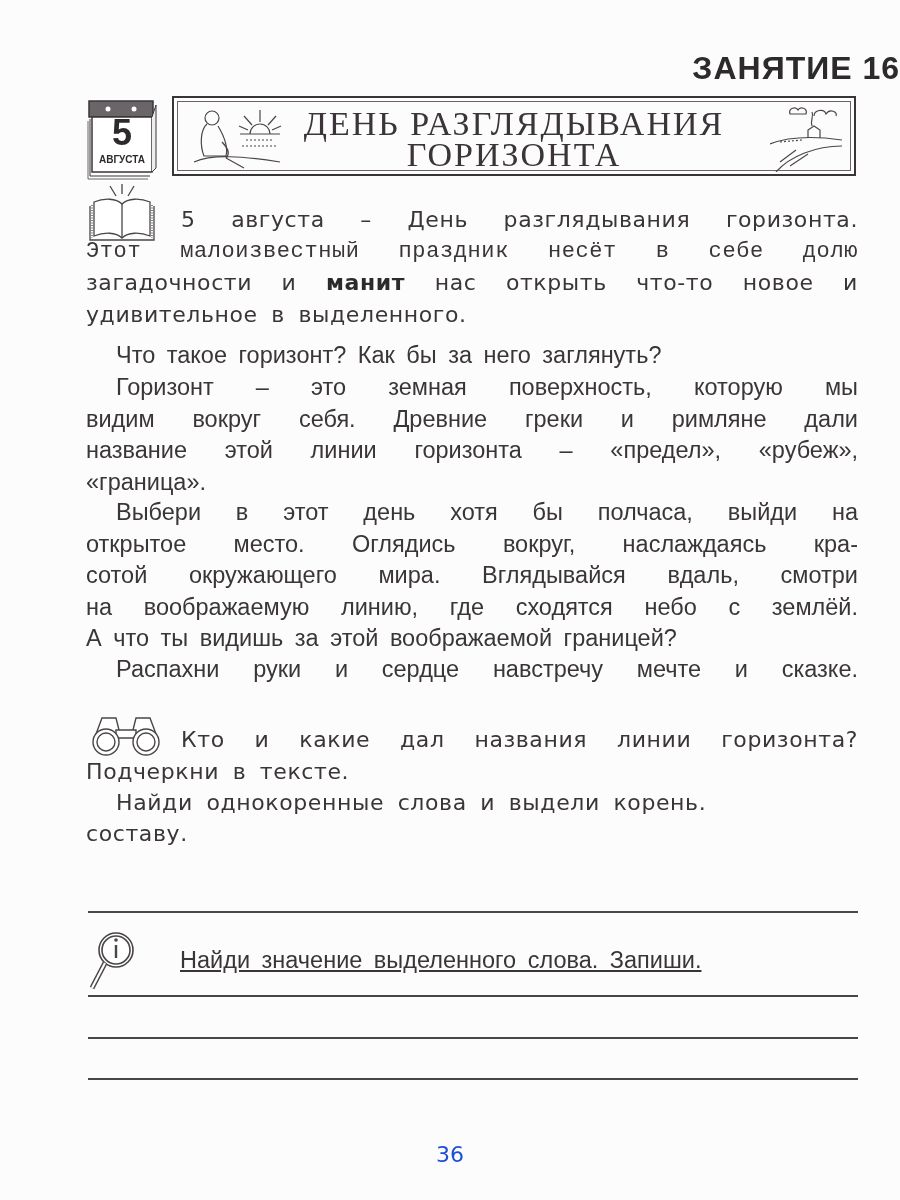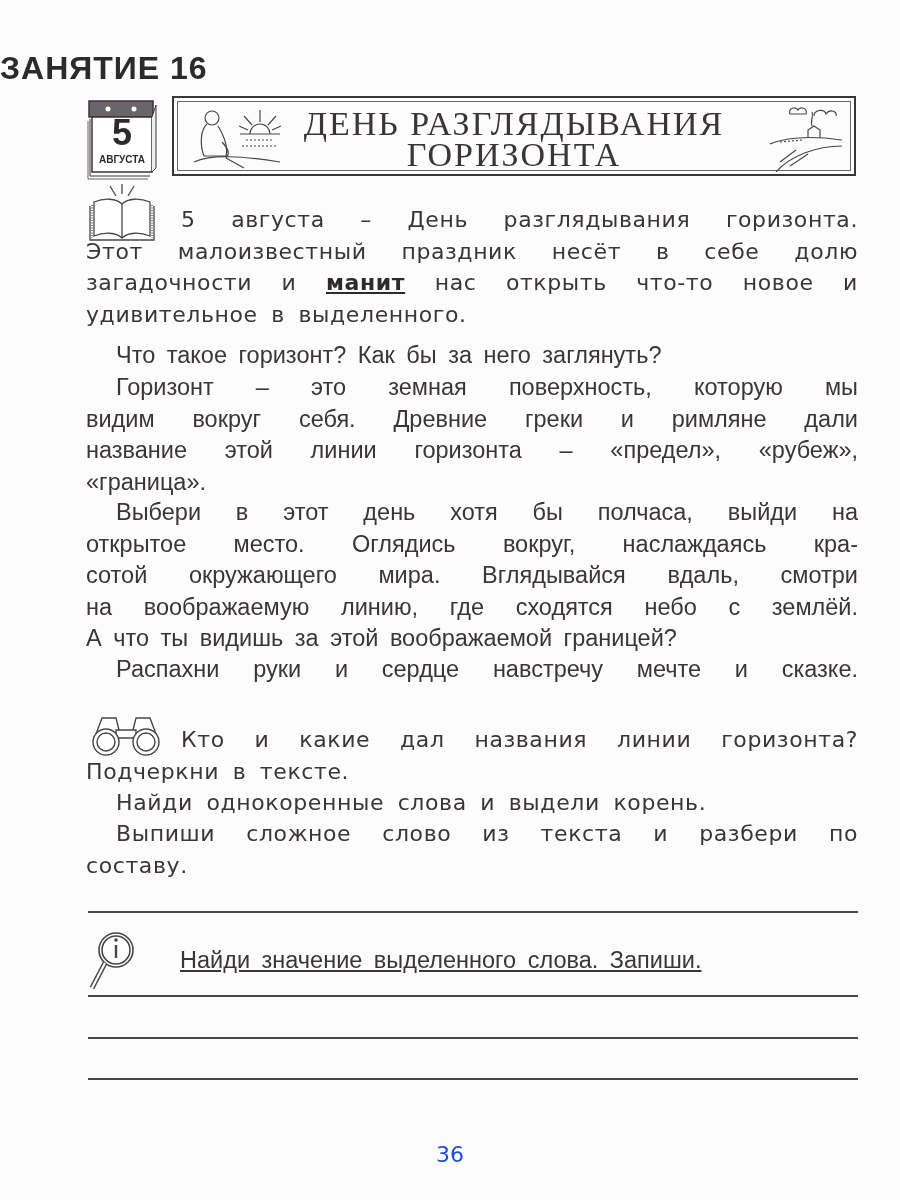--- a/index.html
+++ b/index.html
@@ -4,21 +4,21 @@
 <style>
   html, body { margin:0; padding:0; }
   body {
     width:900px; height:1200px; position:relative; overflow:hidden;
     background:#fdfcfd;
     color:#3a3538;
     font-family:"DejaVu Sans", sans-serif;
   }
   .abs { position:absolute; }
   .lesson-title {
-    left:0; width:900px; top:50px; text-align:left;
+    left:0; width:900px; top:50px; text-align:right;
     font-family:"Liberation Sans", sans-serif; font-weight:bold;
     font-size:32px; letter-spacing:1px; color:#2d2a2c;
   }
   .calendar {
     left:86px; top:98px; width:72px; height:80px;
   }
   .banner {
     left:172px; top:96px; width:684px; height:80px;
     border:2.5px solid #3a3538; box-sizing:border-box;
     box-shadow: inset 0 0 0 3px #fff, inset 0 0 0 4px #6a6568;
@@ -30,21 +30,21 @@
   }
   .para {
     left:86px; width:772px;
     font-size:22px; line-height:31.5px; letter-spacing:0.6px;
     text-align:justify; word-spacing:6px;
   }
   .line { margin:0; }
   .indent { text-indent:30px; }
   .first-indent { text-indent:95px; }
   .condensed { font-family:"Liberation Sans", sans-serif; font-size:23.5px; letter-spacing:0; word-spacing:5px; transform-origin:left;margin-top:8px; }
-  b { font-weight:bold; color:#2d2a2c;text-decoration:underline; }
+  b { font-weight:bold; color:#2d2a2c; }
   .rule { left:88px; width:770px; height:0; border-top:2px solid #4a4548; }
   .page-num { left:0; width:900px; top:1142px; text-align:center; font-size:22px; color:#1d4ed8; }
 </style>
 </head>
 <body>
 
 <div class="abs lesson-title">ЗАНЯТИЕ 16</div>
 
 <div class="abs calendar">
   <svg width="72" height="82" viewBox="0 0 72 82">
@@ -112,21 +112,21 @@
       <line x1="36" y1="20" x2="36" y2="54"></line>
       <path d="M4 22 L4 56 L68 56 L68 22"></path>
       <line x1="6" y1="21" x2="6" y2="54" stroke-dasharray="1 1.5"></line>
       <line x1="66" y1="21" x2="66" y2="54" stroke-dasharray="1 1.5"></line>
     </g>
   </svg>
 </div>
 
 <div class="abs para" style="top:204px;">
   <p class="line first-indent" style="text-align-last:justify;">5 августа – День разглядывания горизонта.</p>
-  <p class="line" style="text-align-last:justify;">Этот малоизвестный праздник несёт в себе долю</p>
+  <p class="line" style="text-align-last:justify;font-family:Liberation Mono, monospace;">Этот малоизвестный праздник несёт в себе долю</p>
   <p class="line" style="text-align-last:justify;"><span>загадочности и </span><b>манит</b><span> нас открыть что-то новое и</span></p>
   <p class="line">удивительное в выделенного.</p>
 </div>
 
 <div class="abs para condensed" style="top:332px;">
   <p class="line indent">Что такое горизонт? Как бы за него заглянуть?</p>
 </div>
 
 <div class="abs para condensed" style="top:364px;">
   <p class="line indent" style="text-align-last:justify;">Горизонт – это земная поверхность, которую мы</p>
@@ -164,21 +164,20 @@
 <div class="abs para" style="top:724px;">
   <p class="line first-indent" style="text-align-last:justify;">Кто и какие дал названия линии горизонта?</p>
   <p class="line">Подчеркни в тексте.</p>
 </div>
 
 <div class="abs para" style="top:787px;">
   <p class="line indent">Найди однокоренные слова и выдели корень.</p>
 </div>
 
 <div class="abs para" style="top:818px;">
-  <p class="line indent" style="text-align-last:justify;">Выпиши сложное слово из текста и разбери по</p>
   <p class="line">составу.</p>
 </div>
 
 <div class="abs rule" style="top:911px;"></div>
 
 <div class="abs" style="left:86px; top:928px; width:50px; height:70px;">
   <svg width="50" height="70" viewBox="0 0 50 70">
     <g fill="none" stroke="#4a4548" stroke-width="1.6">
       <circle cx="30" cy="22" r="17" fill="#fff"></circle>
       <circle cx="30" cy="22" r="14"></circle>

